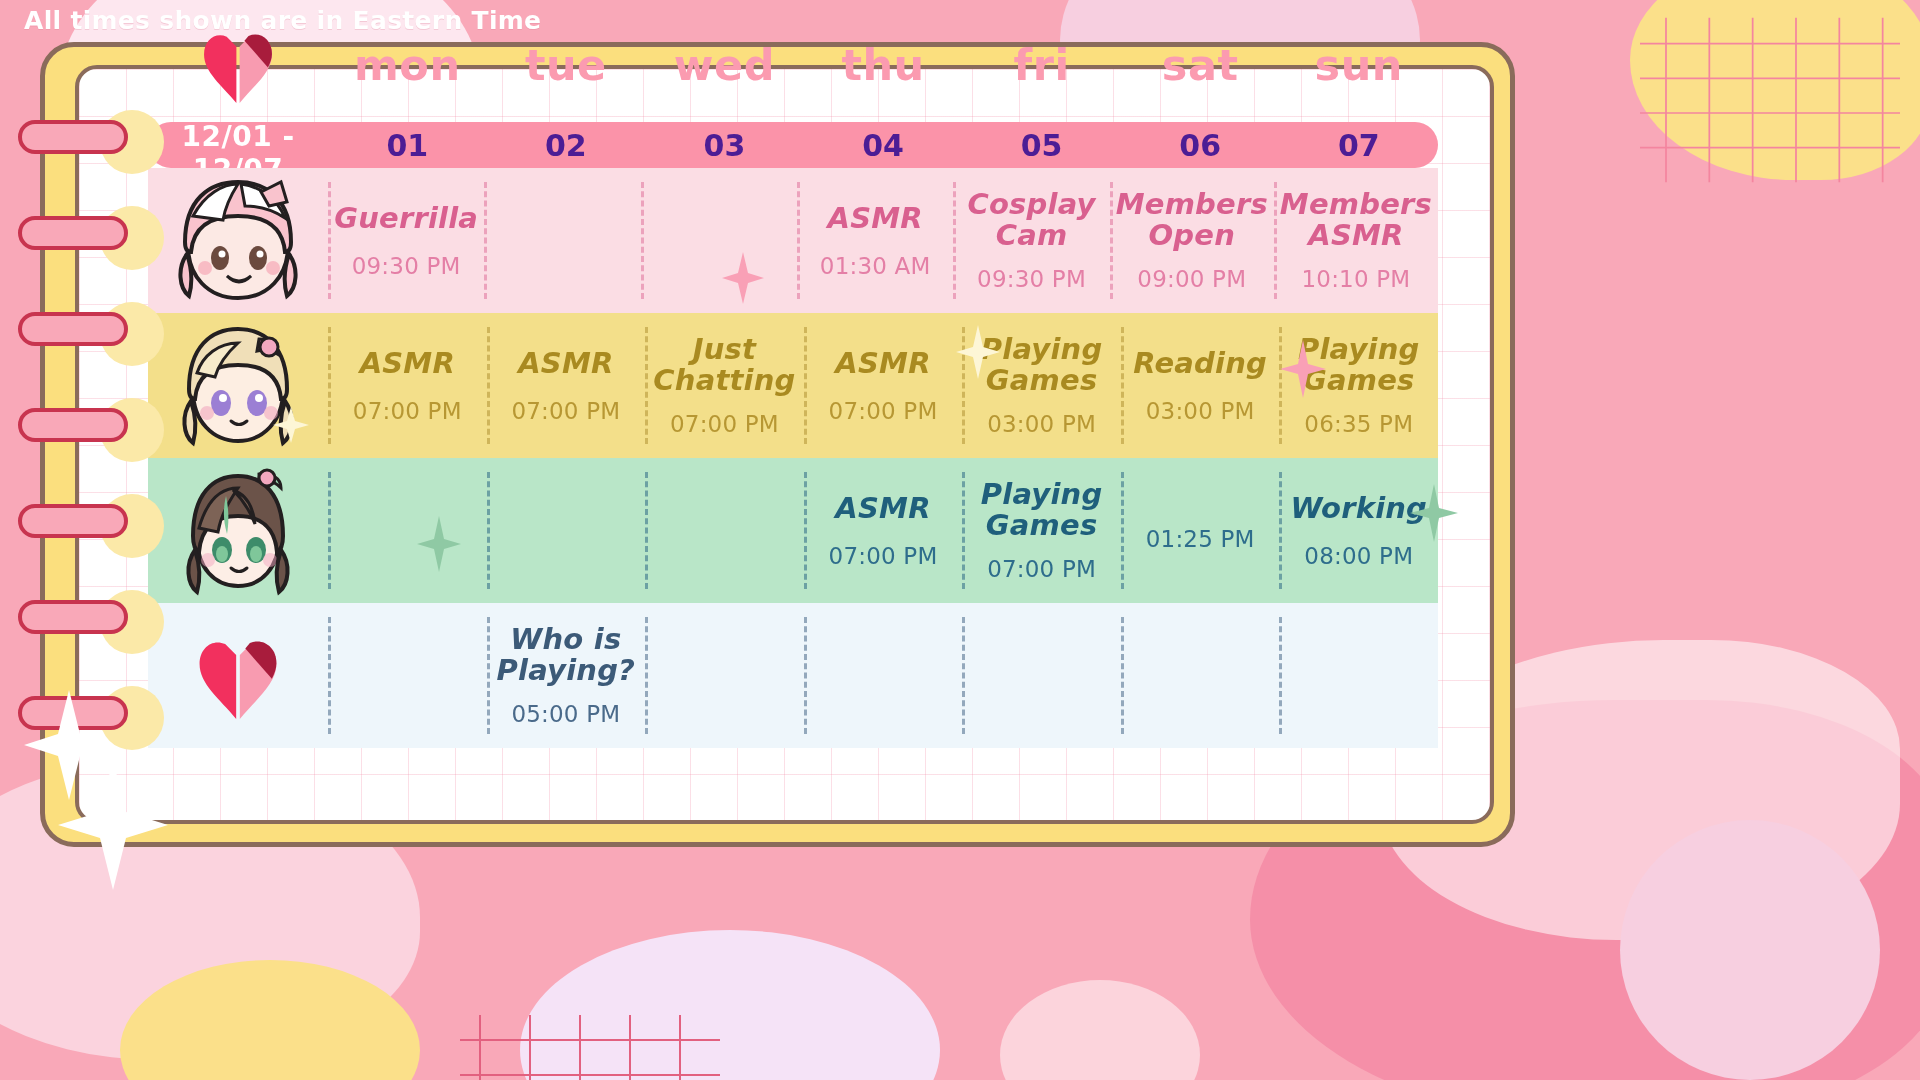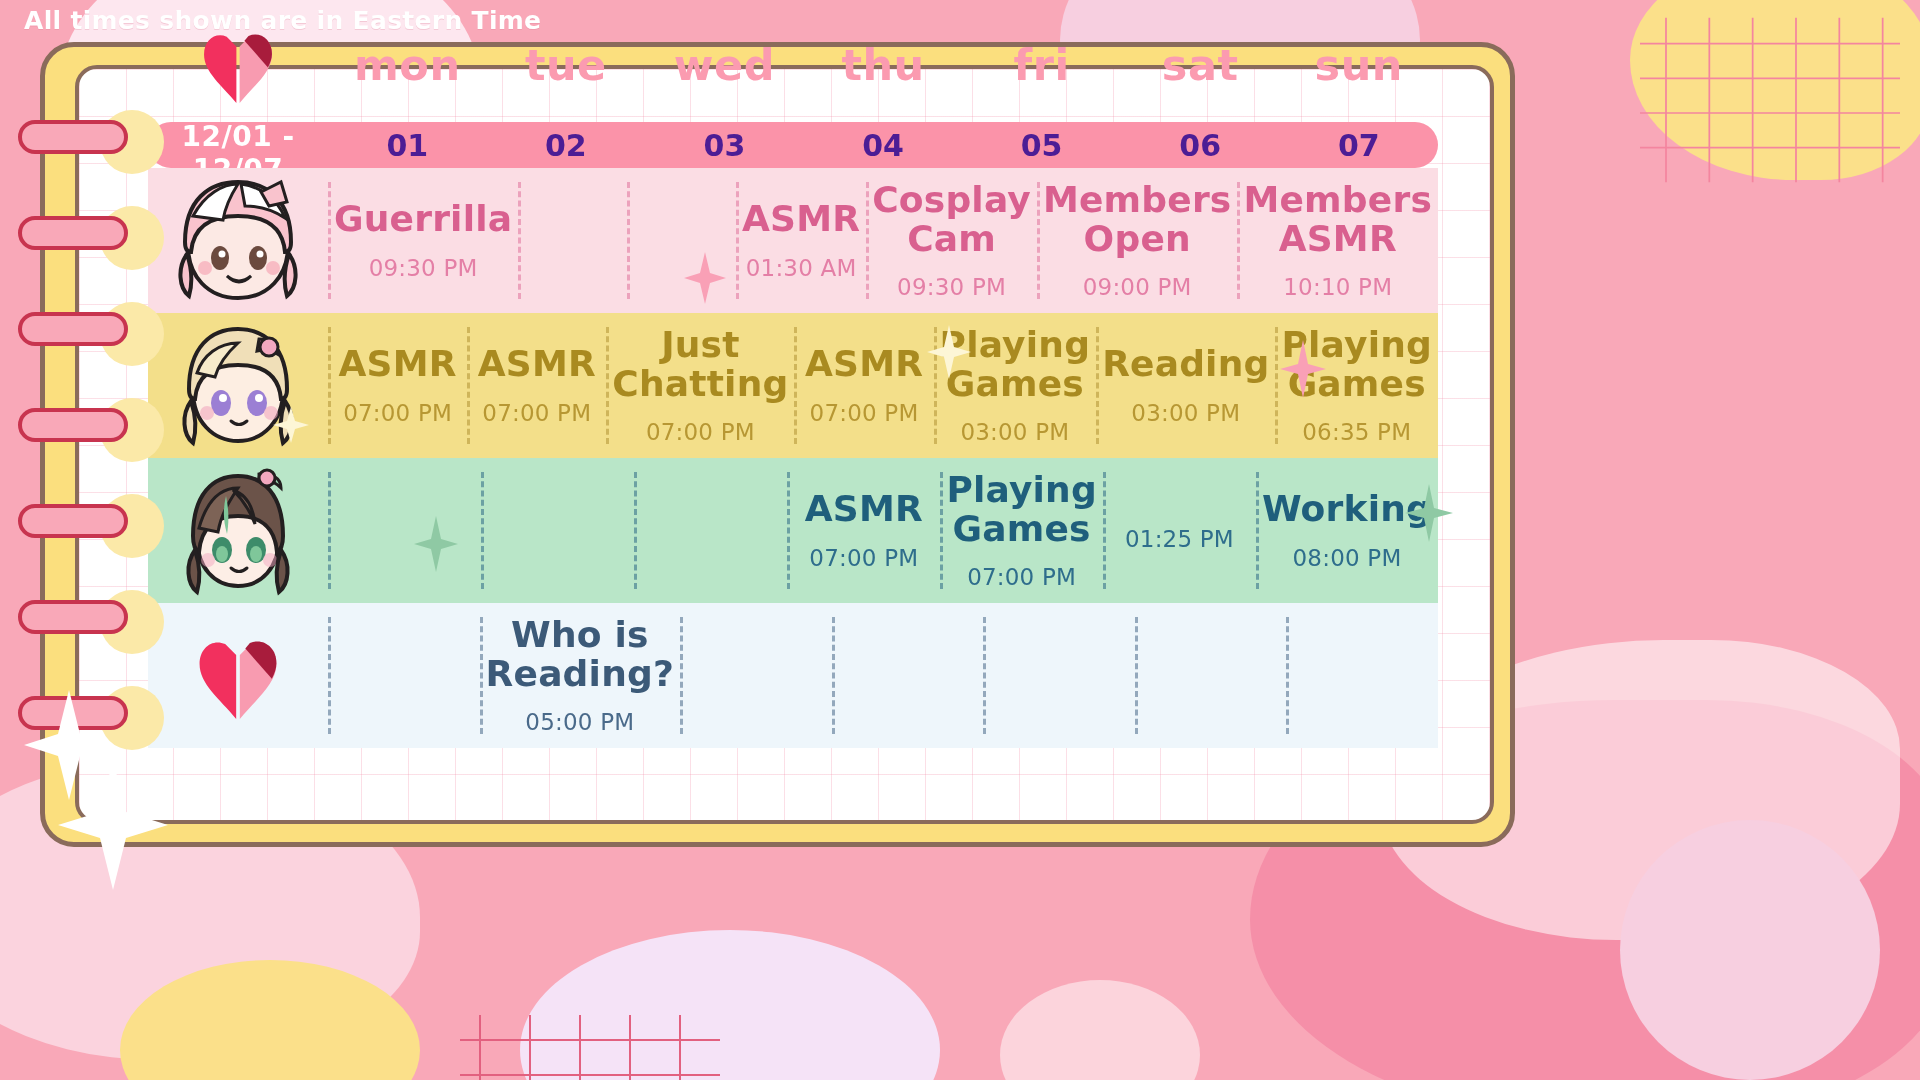--- a/index.html
+++ b/index.html
@@ -122,22 +122,23 @@
   .cell + .cell::before, .avcell + .cell::before {
     content:""; position:absolute; left:0; top:14px; bottom:14px; width:0;
     border-left:3px dashed currentColor; opacity:.55;
   }
   .row.r1 .cell { color:#e1739c; }
   .row.r2 .cell { color:#b39334; }
   .row.r3 .cell { color:#2f6a86; }
   .row.r4 .cell { color:#4a6a8a; }
 
   .title {
-    font-weight:bold; font-size:36px; line-height:1.06; letter-spacing:.2px;
+    font-weight:bold; font-size:29px; line-height:1.06; letter-spacing:.2px;
     min-height:34px;
+    font-style:italic;
   }
   .row.r1 .title { color:#d9608f; }
   .row.r2 .title { color:#a98a20; }
   .row.r3 .title { color:#1f5f7c; }
   .row.r4 .title { color:#3c5a78; }
 
   .time {
     margin-top:16px; font-size:23px; font-weight:500; letter-spacing:.2px;
   }
   .row.r1 .time { color:#e47fa6; }
@@ -426,21 +427,21 @@
         <path d="M48 94 C30 72 8 56 8 34 C8 16 22 6 36 12 L48 24 Z" fill="#f2305e"></path>
         <path d="M52 94 C70 72 92 56 92 34 C92 16 78 6 64 12 L52 24 Z" fill="#f89bb0"></path>
         <path d="M63 11 C77 5 92 15 92 33 C92 39 90 44 87 50 L58 17 Z" fill="#a81c3c"></path>
       </svg>
     </div>
     <div class="cell">
       <div class="title empty"></div>
       <div class="time empty"></div>
     </div>
     <div class="cell">
-      <div class="title">Who is Reading?</div>
+      <div class="title">Who is Playing?</div>
       <div class="time">05:00 PM</div>
     </div>
     <div class="cell">
       <div class="title empty"></div>
       <div class="time empty"></div>
     </div>
     <div class="cell">
       <div class="title empty"></div>
       <div class="time empty"></div>
     </div>

